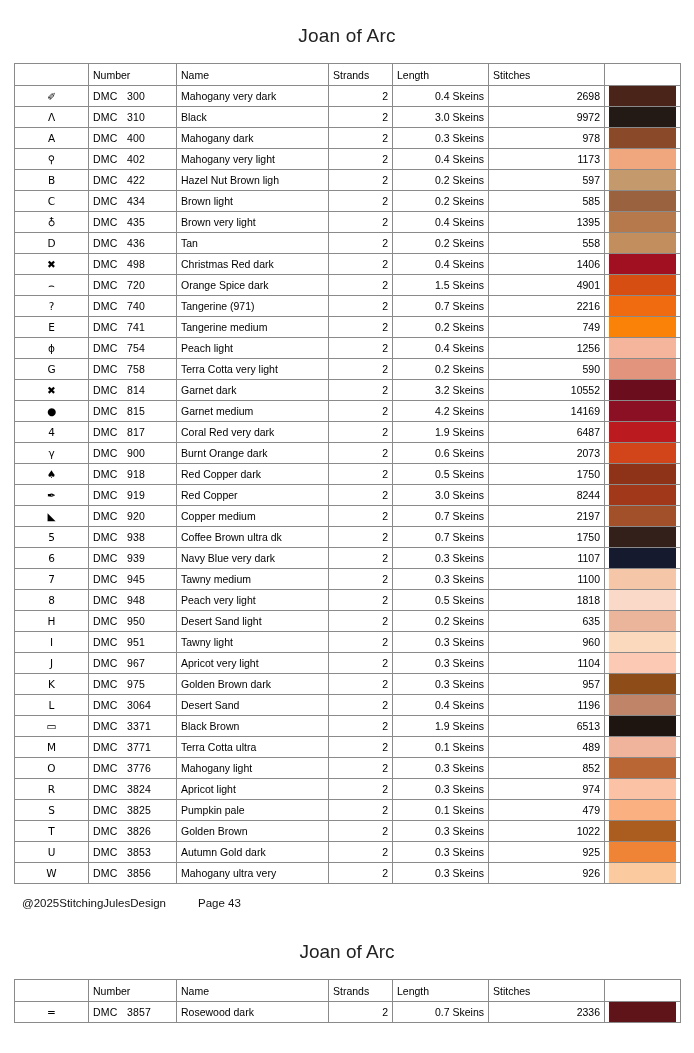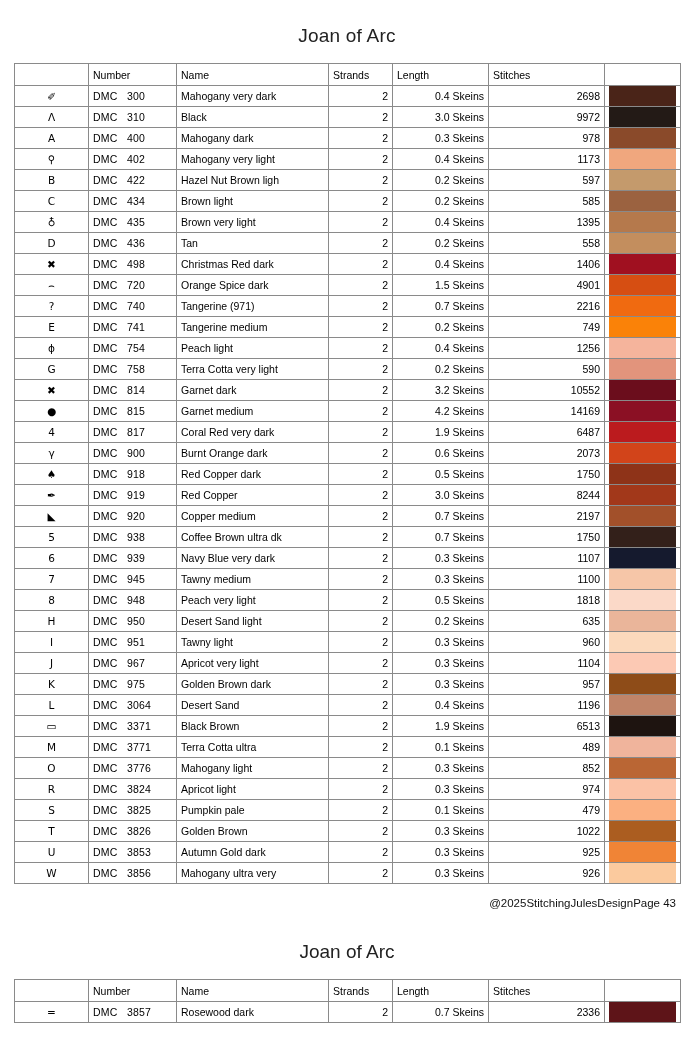--- a/index.html
+++ b/index.html
@@ -71,26 +71,27 @@
   td.strands, td.length, td.stitches { text-align: right; }
   td.swatch { padding: 0; border: 1px solid #8a8a8a; }
   .swatch-fill { width: 100%; height: 100%; min-height: 19px; display: block; }
 
   thead th.sym-h { border-left: 1px solid #8a8a8a; }
 
   .footer {
     width: 666px;
     margin: 0 auto;
     display: flex;
-    justify-content: flex-end;
+    justify-content: flex-start;
     align-items: center;
     font-size: 11.5px;
     color: #111;
     padding-top: 13px;
     padding-bottom: 6px;
+    gap: 32px;
   }
   .footer .left { padding-left: 8px; }
   .footer .right { padding-right: 4px; }
   .second-title {
     text-align: center;
     font-size: 19px;
     font-weight: 400;
     color: #222;
     padding-top: 10px;
     padding-bottom: 16px;

